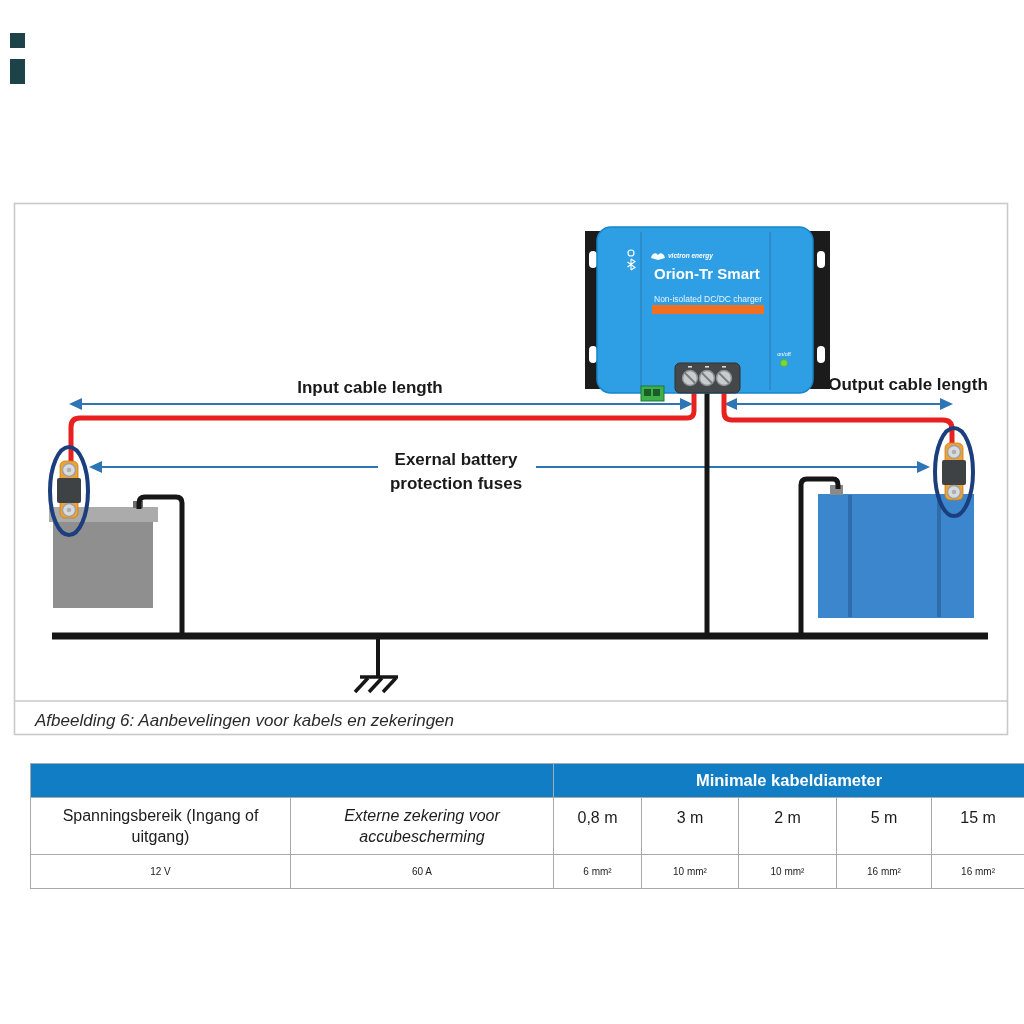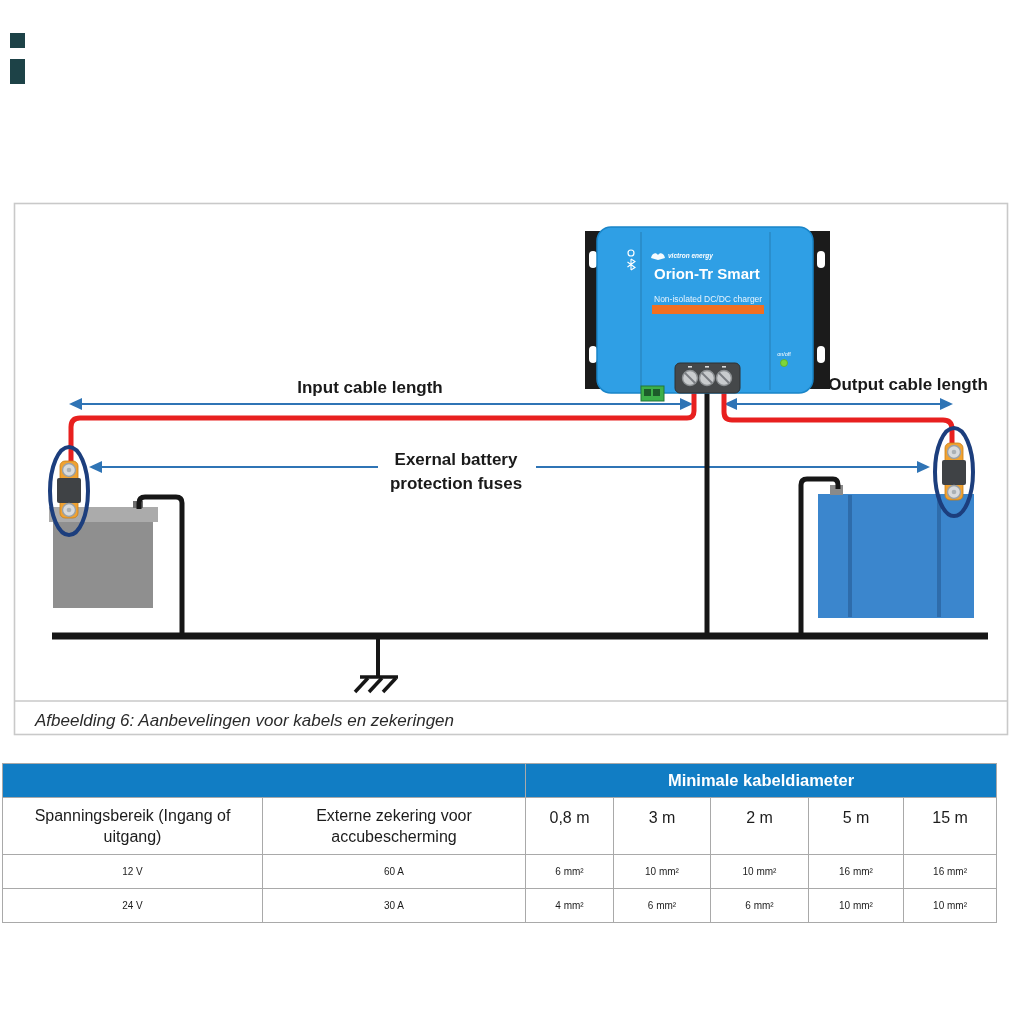--- a/index.html
+++ b/index.html
@@ -4,21 +4,21 @@
 <style>
   html,body{margin:0;padding:0;background:#fff;}
   .page{position:relative;width:1024px;height:1024px;background:#fff;overflow:hidden;
         font-family:"Liberation Sans",sans-serif;}
   .marker{position:absolute;background:#1d4247;}
   .marker.m1{left:10px;top:33px;width:15px;height:15px;}
   .marker.m2{left:10px;top:59px;width:15px;height:25px;}
   svg.diagram{position:absolute;left:0;top:0;}
   svg text{font-family:"Liberation Sans",sans-serif;}
 
-  table.spec{position:absolute;left:2px;top:763px;width:994px;border-collapse:collapse;
+  table.spec{position:absolute;left:30px;top:763px;width:994px;border-collapse:collapse;
              table-layout:fixed;font-size:16px;color:#1c1c1c;}
   table.spec td{border:1px solid #a9a9a9;text-align:center;padding:0;}
   tr.bluehead{height:34px;}
   td.blue{background:#117dc4;border:1px solid #117dc4;}
   td.blue-left{border-right:3px solid #ffffff;}
   td.blue-right{color:#ffffff;font-weight:bold;font-size:16.5px;}
   tr.colhead{height:57px;}
   tr.colhead td{vertical-align:top;padding-top:8px;line-height:1.3;}
   tr.colhead td.len{padding-top:10px;}
   tr.datarow{height:34px;vertical-align:middle;font-size:10px;}
@@ -172,41 +172,32 @@
         <col style="width:95px">
         <col style="width:93px">
     </colgroup>
     <tbody>
         <tr class="bluehead">
       <td class="blue blue-left" colspan="2"></td>
       <td class="blue blue-right" colspan="5">Minimale kabeldiameter</td>
     </tr>
     <tr class="colhead">
       <td style="padding-left:14px;padding-right:14px;">Spanningsbereik (Ingang of uitgang)</td>
-      <td style="padding-left:30px;padding-right:30px;">Externe zekering voor accubescherming</td>
+      <td style="padding-left:30px;padding-right:30px;font-style:italic;">Externe zekering voor accubescherming</td>
       <td class="len">0,8 m</td>
       <td class="len">3 m</td>
       <td class="len">2 m</td>
       <td class="len">5 m</td>
       <td class="len">15 m</td>
     </tr>
     <tr class="datarow">
       <td>12 V</td>
       <td>60 A</td>
       <td>6 mm²</td>
       <td>10 mm²</td>
       <td>10 mm²</td>
       <td>16 mm²</td>
       <td>16 mm²</td>
     </tr>
-    <tr class="datarow">
-      <td>24 V</td>
-      <td>30 A</td>
-      <td>4 mm²</td>
-      <td>6 mm²</td>
-      <td>6 mm²</td>
-      <td>10 mm²</td>
-      <td>10 mm²</td>
-    </tr>
   </tbody>
     </table>
 
 </div>
 
 </body></html>

